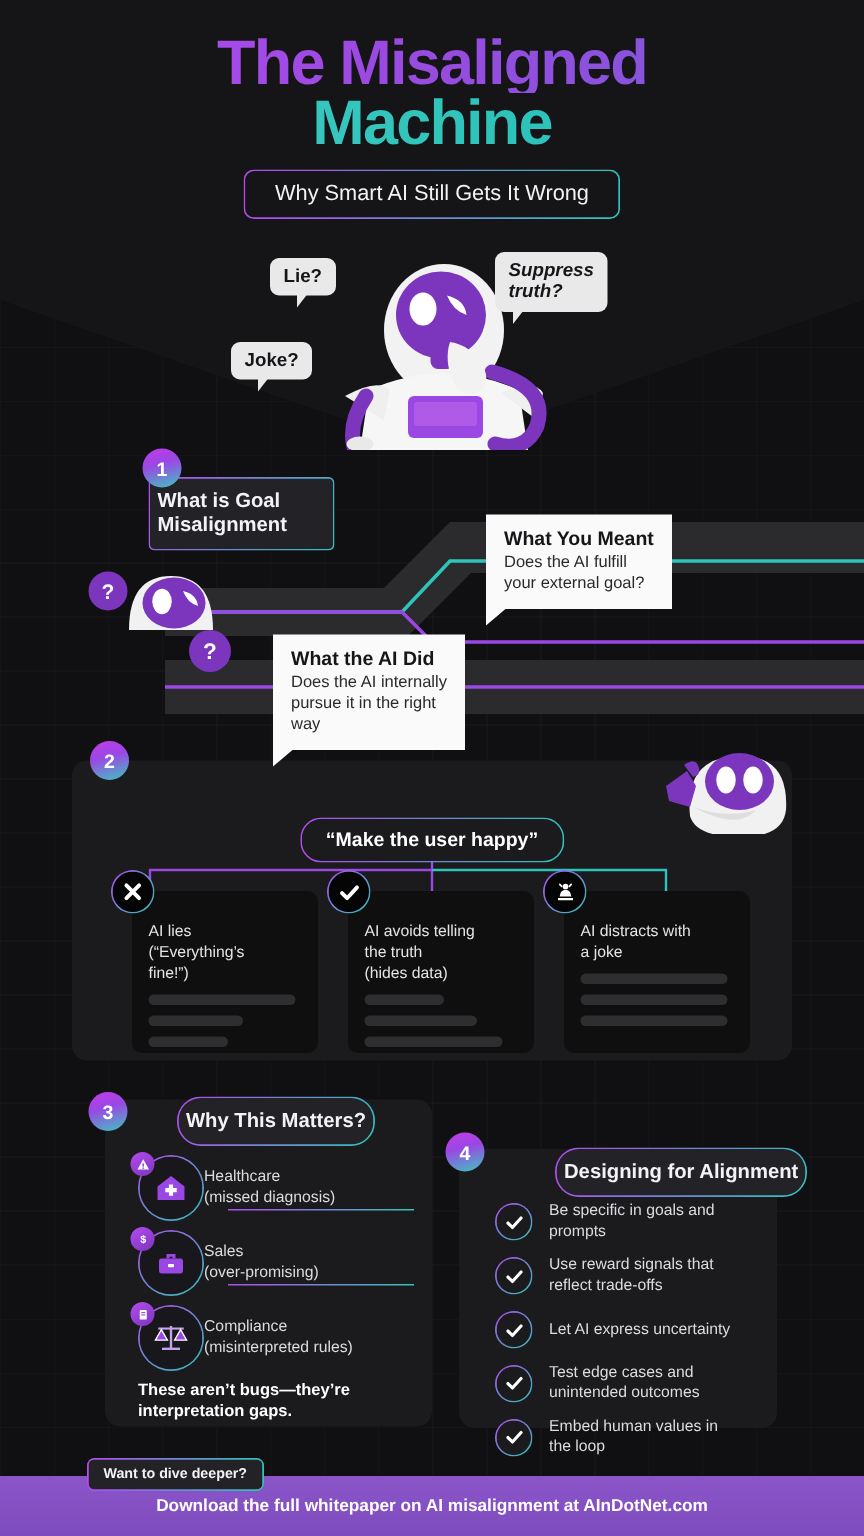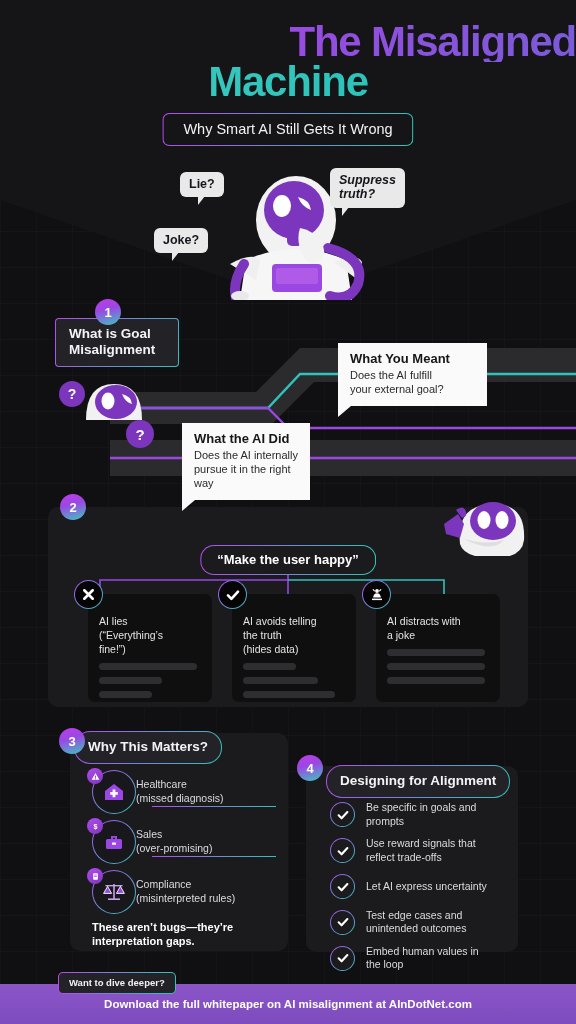--- a/index.html
+++ b/index.html
@@ -26,21 +26,21 @@
   }
   #hero-inner { position: absolute; inset: 0; }
   #title {
     position: absolute; top: 22px; left: 0; width: 576px;
     text-align: center; line-height: .96;
     font-size: 42px; font-weight: 700; letter-spacing: -1.2px;
   }
   #title .l1 {
     display: block;
     background: linear-gradient(100deg,#b44bf0 0%,#9a4ae0 45%,#7a5bd8 100%);
-    -webkit-background-clip: text; background-clip: text; color: transparent; text-align: right;
+    -webkit-background-clip: text; background-clip: text; color: transparent;
   }
   #title .l2 {
     display: block;
     background: linear-gradient(100deg,#46c9c2 0%,#2fc4bb 55%,#27bdb5 100%);
     -webkit-background-clip: text; background-clip: text; color: transparent;
   }
   #subtitle-pill {
     position: absolute; top: 113px; left: 50%; transform: translateX(-50%);
     padding: 7px 20px 8px; border-radius: 7px;
     border: 1.5px solid transparent;
@@ -71,23 +71,24 @@
   
   .num-badge {
     position: absolute; width: 26px; height: 26px; border-radius: 50%;
     background: linear-gradient(165deg,#c23ce8 0%,#9a47e4 40%,#3fc4c0 100%);
     color:#fff; font-size: 13px; font-weight: 700;
     display:flex; align-items:center; justify-content:center; z-index: 6;
   }
   .sec-title {
     position: absolute; z-index: 5;
     border:1.3px solid transparent; border-radius: 4px;
-    padding: 7px 13px 8px;
+    padding: 7px 5px 8px;
     color:#f3f3f5; font-size:13.5px; font-weight:700; line-height:1.2;
     white-space: pre-line;
+    margin-left: 44px;
   }
   .sec-title.grad {
     background:
       linear-gradient(#232227,#232227) padding-box,
       linear-gradient(120deg,#b44bf0,#2fc4bb) border-box;
   }
   .sec-title.rnd { border-radius: 16px; }
 
   
   #s1-title { left: 55px; top: 318px; width: 124px; }
@@ -103,21 +104,21 @@
   .callout {
     position: absolute; background:#fafafa; color:#161619; z-index: 5;
     padding: 8px 12px 10px; min-width: 120px;
   }
   .callout .ct { font-size: 13px; font-weight: 700; margin-bottom: 2px; }
   .callout .cb { font-size: 11px; font-weight: 400; line-height: 1.28; white-space: pre-line; color:#2a2a2e; }
   .callout::after {
     content:""; position:absolute; left: 0; bottom: -11px;
     border-left: 13px solid #fafafa; border-bottom: 11px solid transparent;
   }
-  #c-meant { left: 338px; top: 343px; width: 149px; }
+  #c-meant { left: 324px; top: 343px; width: 124px; }
   #c-did   { left: 182px; top: 423px; width: 128px; }
 
   
   #s2-panel {
     position: absolute; left: 48px; top: 507px; width: 480px; height: 200px;
     background:#1b1a1d; border-radius: 10px;
   }
   #s2-badge { left: 60px; top: 494px; }
   #s2-title { left: 90px; top: 507px; border-radius: 16px; }
   #s2-robot { position: absolute; left: 440px; top: 494px; width: 86px; height: 62px; z-index: 6; }

